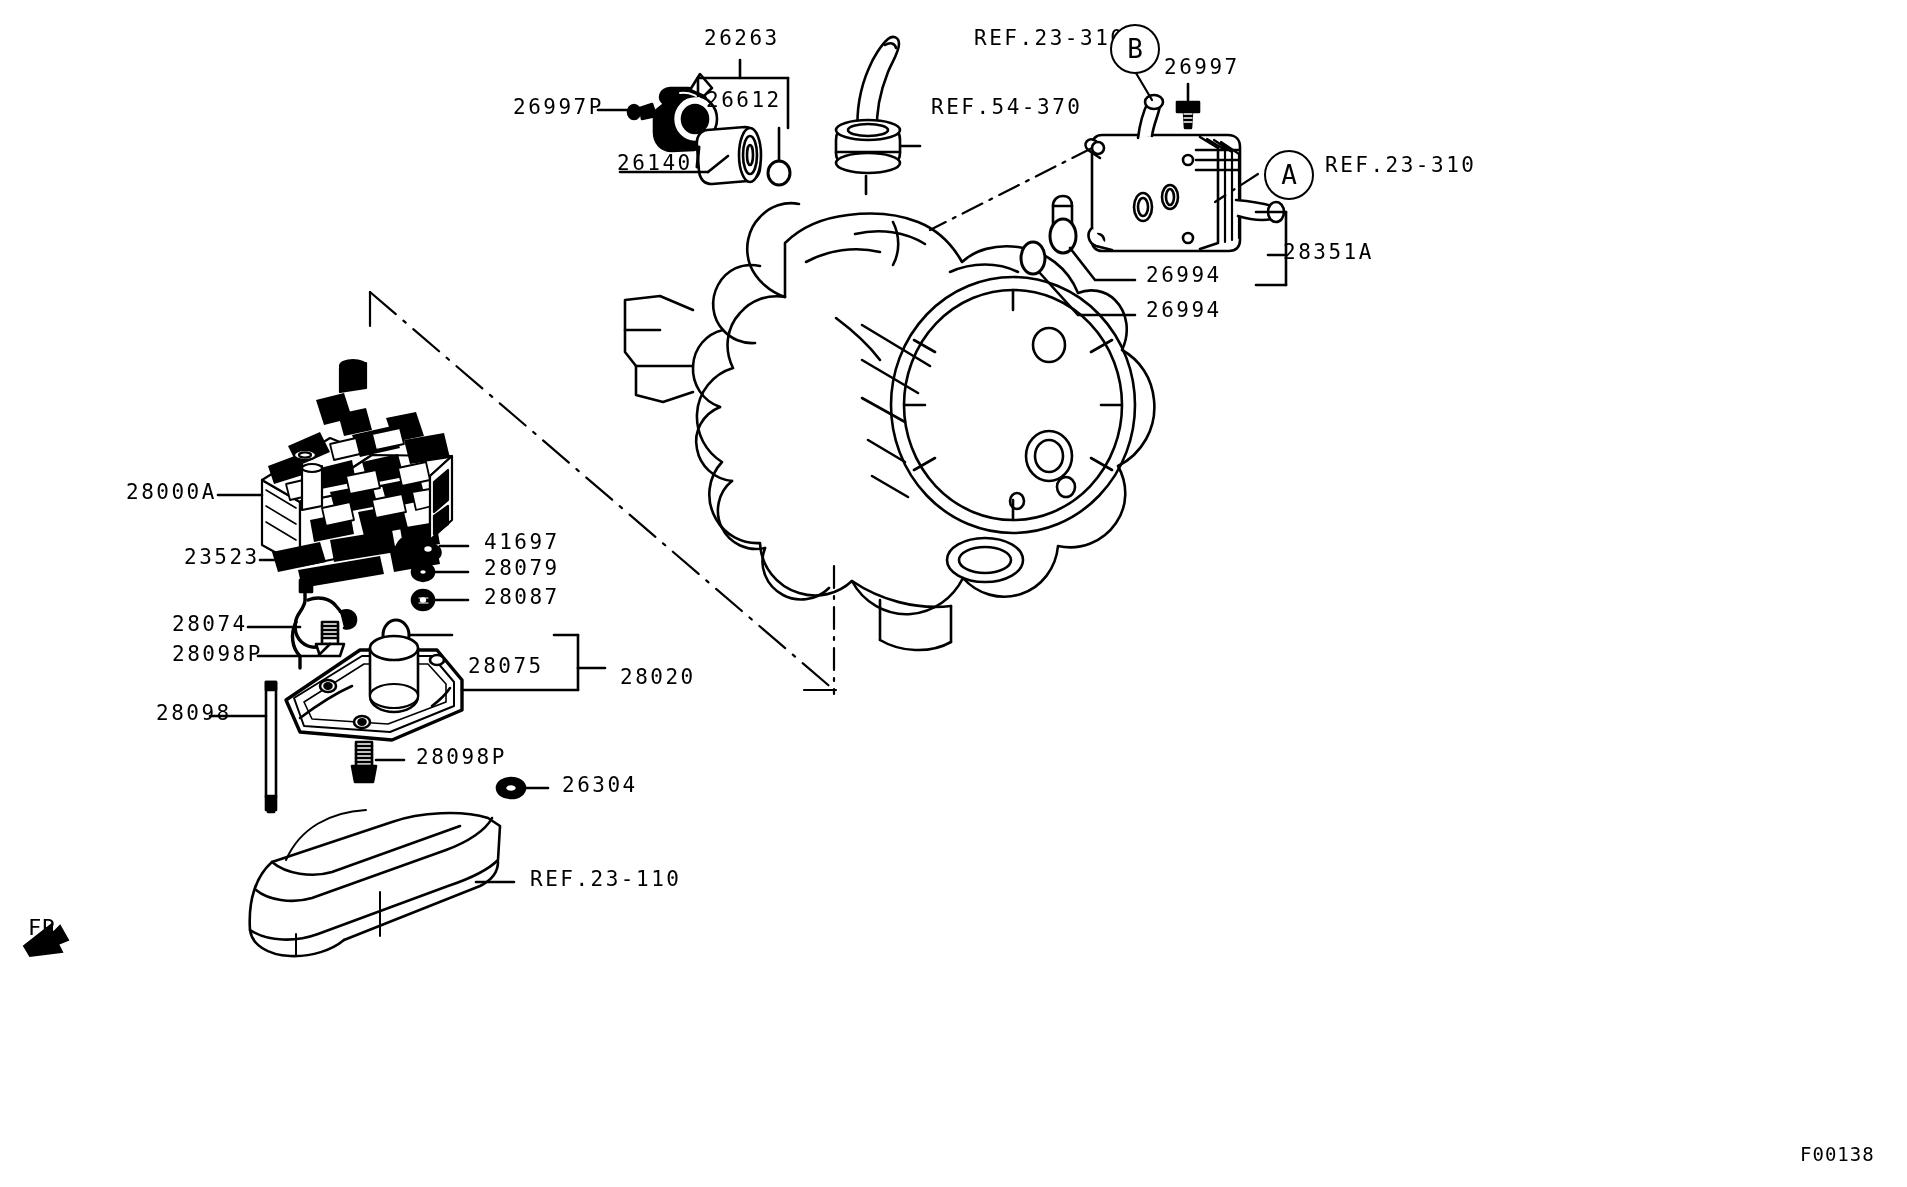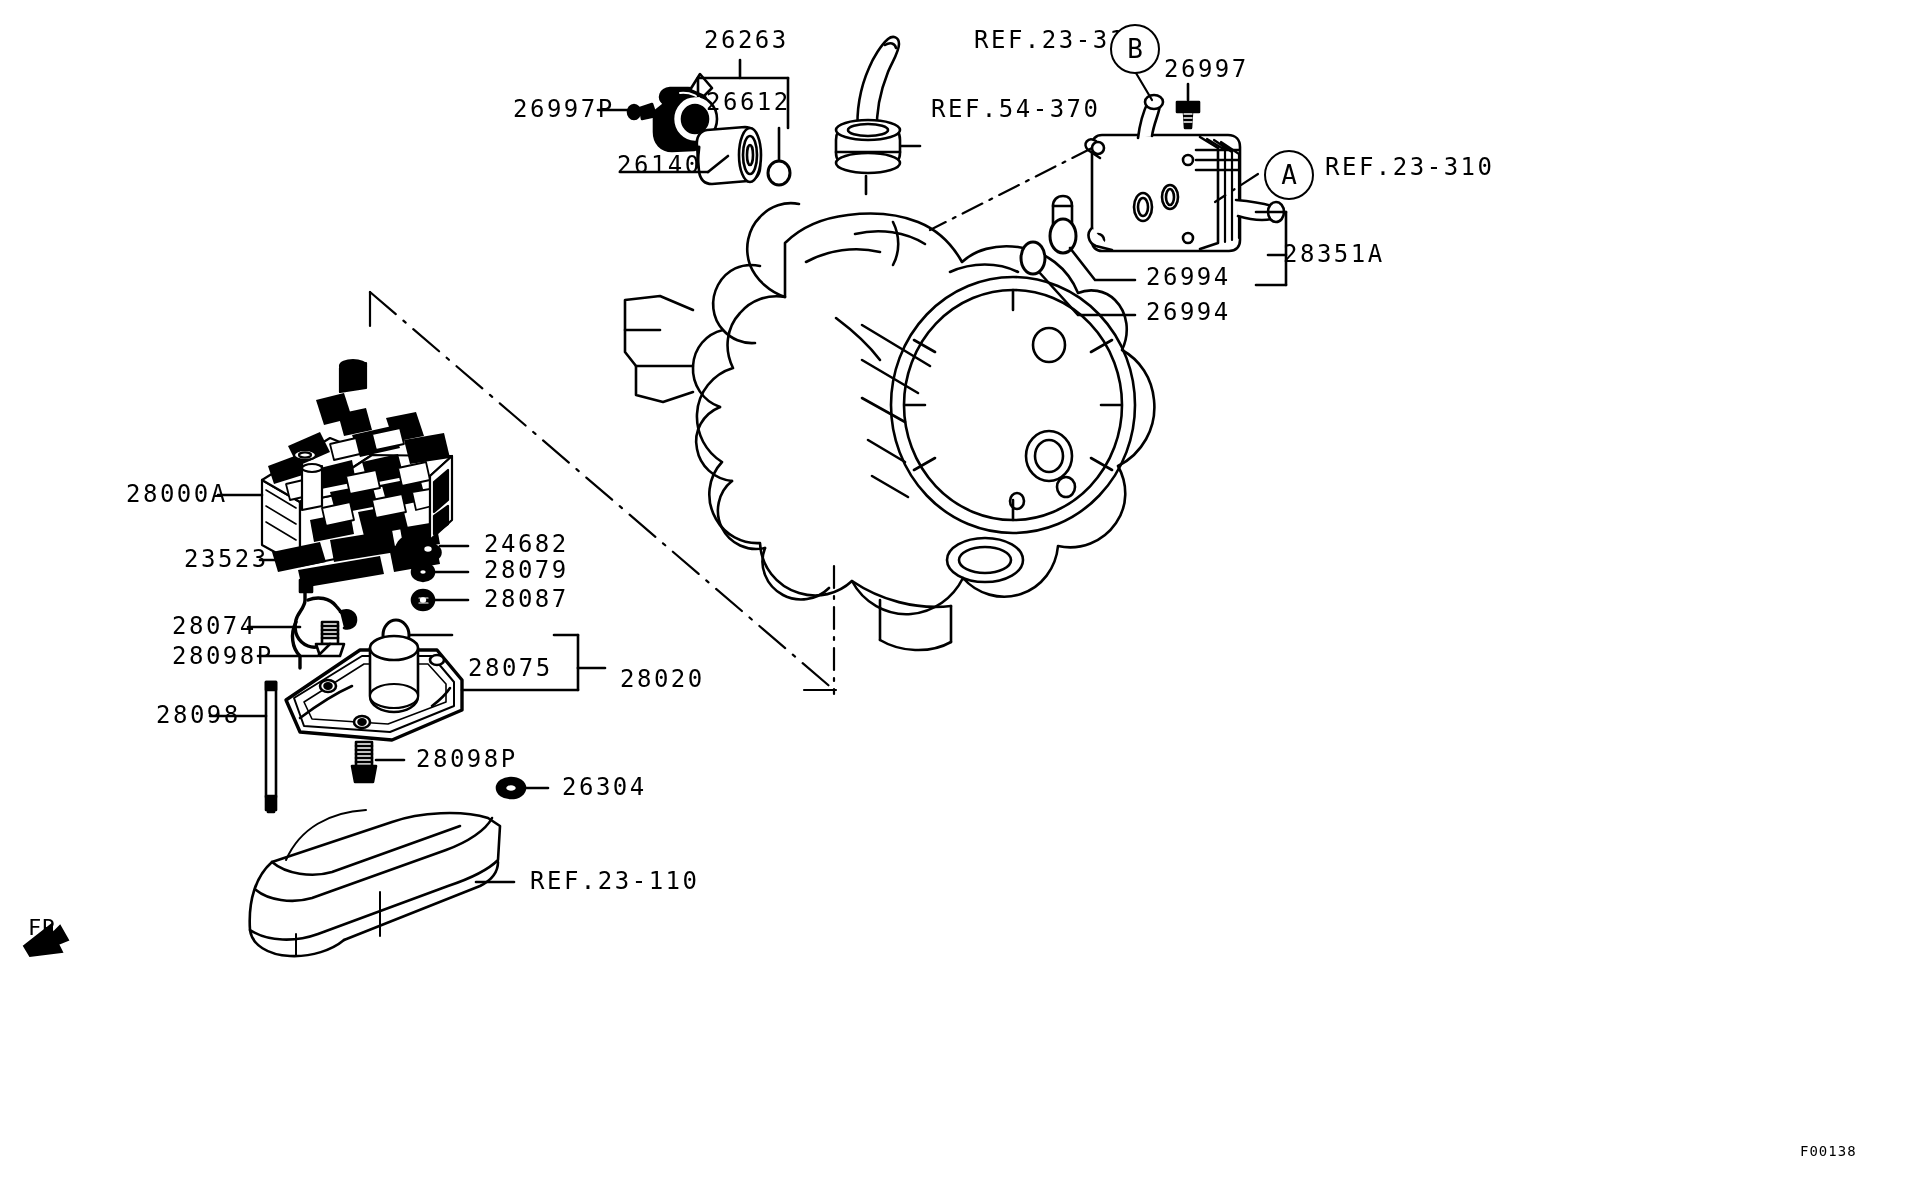--- a/index.html
+++ b/index.html
@@ -1,23 +1,23 @@
 <!DOCTYPE html>
 <html><head>
 <meta charset="utf-8">
 <style>
   html,body{margin:0;padding:0;background:#fff;}
   body{width:1907px;height:1187px;position:relative;overflow:hidden;
        font-family:"DejaVu Sans Mono","Liberation Mono",monospace;color:#000;}
   #stage{position:absolute;inset:0;width:1907px;height:1187px;}
   svg.layer{position:absolute;left:0;top:0;width:1907px;height:1187px;}
   .lbl{position:absolute;white-space:nowrap;font-family:"DejaVu Sans Mono","Liberation Mono",monospace;
-       font-size:24px;letter-spacing:2.5px;color:#000;line-height:1;}
+       font-size:21px;letter-spacing:2.5px;color:#000;line-height:1;}
   .code{position:absolute;font-family:"DejaVu Sans Mono","Liberation Mono",monospace;
-        font-size:14px;letter-spacing:1px;color:#000;}
+        font-size:19px;letter-spacing:1px;color:#000;}
   .frtxt{position:absolute;font-family:"DejaVu Sans Mono","Liberation Mono",monospace;
          font-size:22px;letter-spacing:1px;color:#000;}
   .circ{position:absolute;width:46px;height:46px;border:2.6px solid #000;border-radius:50%;
         display:flex;align-items:center;justify-content:center;
         font-family:"DejaVu Sans Mono","Liberation Mono",monospace;font-size:26px;background:#fff;}
 </style>
 </head>
 <body>
 
 <div id="stage">
@@ -399,21 +399,21 @@
   <div class="lbl" style="left:1283px;top:242px;">28351A</div>
   <div class="lbl" style="left:1146px;top:265px;">26994</div>
   <div class="lbl" style="left:1146px;top:300px;">26994</div>
 
   <div class="lbl" style="left:126px;top:482px;">28000A</div>
   <div class="lbl" style="left:184px;top:547px;">23523</div>
   <div class="lbl" style="left:172px;top:614px;">28074</div>
   <div class="lbl" style="left:172px;top:644px;">28098P</div>
   <div class="lbl" style="left:156px;top:703px;">28098</div>
 
-  <div class="lbl" style="left:484px;top:532px;">24682</div>
+  <div class="lbl" style="left:484px;top:532px;">41697</div>
   <div class="lbl" style="left:484px;top:558px;">28079</div>
   <div class="lbl" style="left:484px;top:587px;">28087</div>
   <div class="lbl" style="left:468px;top:656px;">28075</div>
   <div class="lbl" style="left:620px;top:655px;margin-top:12px;">28020</div>
   <div class="lbl" style="left:416px;top:747px;">28098P</div>
   <div class="lbl" style="left:562px;top:775px;">26304</div>
   <div class="lbl" style="left:530px;top:869px;">REF.23-110</div>
 
   <div class="frtxt" style="left:28px;top:915px;">FR</div>
   <div class="code" style="left:1800px;top:1143px;">F00138</div>

